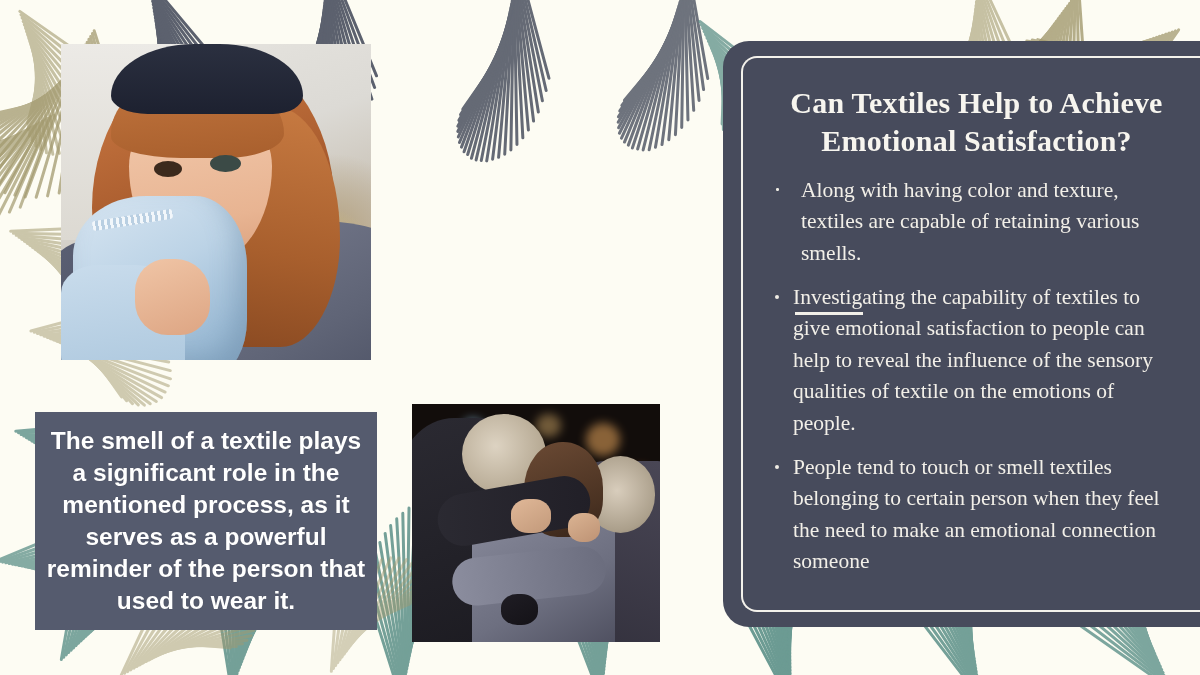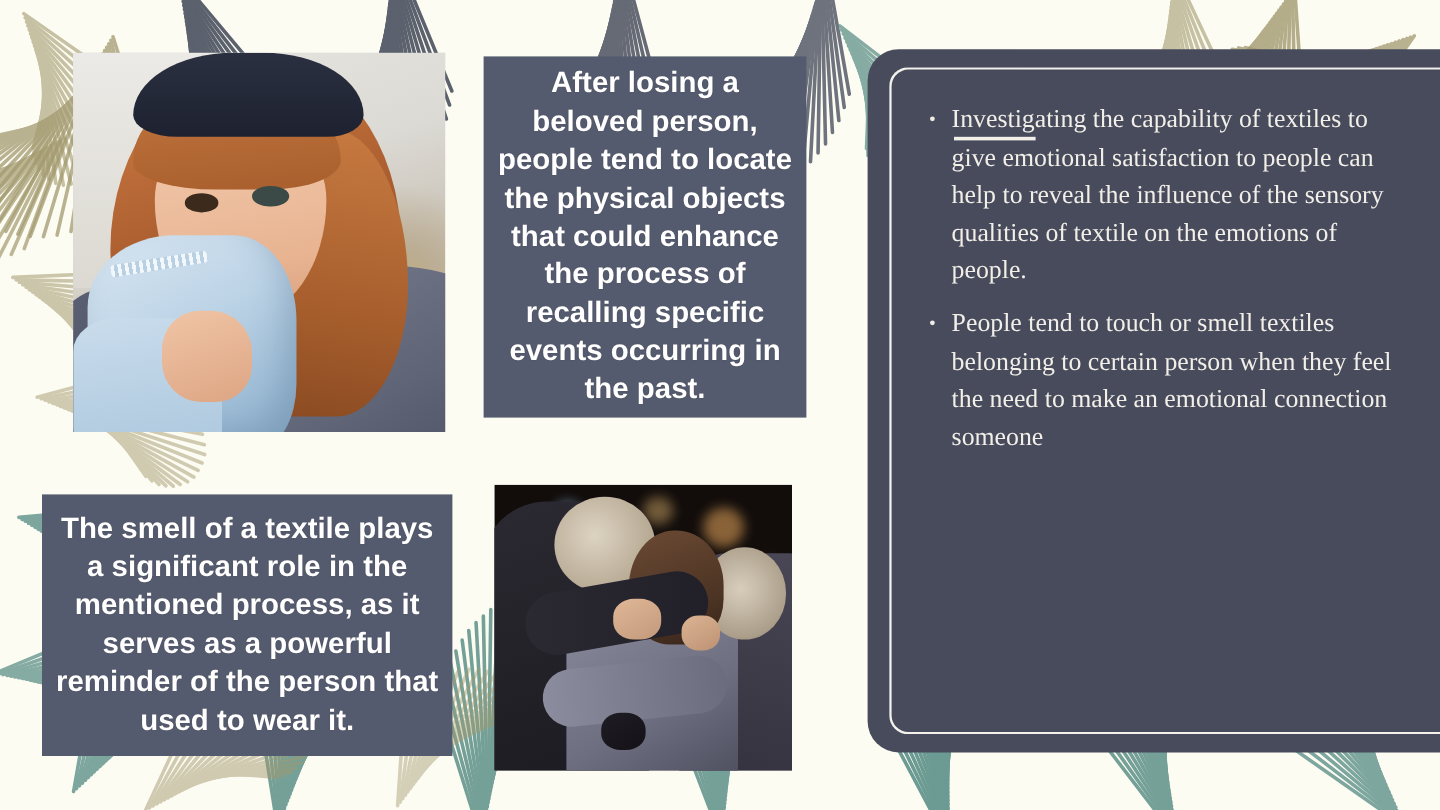--- a/index.html
+++ b/index.html
@@ -815,23 +815,20 @@
       <div class="w-band"></div>
       <div class="w-eyeL"></div>
         <div class="w-eyeR"></div>
       <div class="w-cloth"></div>
         <div class="w-cloth2"></div>
       <div class="w-trim"></div>
         <div class="w-hand"></div>
     </div>
   </div>
 
-  <div class="slate" id="quote-top" style="left:403px;top:47px;width:269px;height:301px;">
-    <p>After losing a beloved person, people tend to locate the physical objects that could enhance the process of recalling specific events occurring in the past.</p>
-  </div>
 
   <div class="slate" id="quote-bottom" style="left:35px;top:412px;width:342px;height:218px;">
     <p>The smell of a textile plays a significant role in the mentioned process, as it serves as a powerful reminder of the person that used to wear it.</p>
   </div>
 
   <div class="photo" id="photo-hug" style="left:412px;top:404px;width:248px;height:238px;">
     <div class="scene">
       <div class="h-bg"></div>
       <div class="h-bokeh" style="left:4%;top:12%;width:13%;height:13%;background:#ffd89a;opacity:.55;"></div>
       <div class="h-bokeh" style="left:20%;top:6%;width:9%;height:9%;background:#9fd8ff;opacity:.5;"></div>
@@ -848,21 +845,26 @@
       <div class="h-armA"></div>
         <div class="h-armB"></div>
       <div class="h-handA"></div>
         <div class="h-handB"></div>
         <div class="h-handC"></div>
     </div>
   </div>
 
   <div class="panel" id="right-panel" style="left:723px;top:41px;width:477px;height:586px;">
     <div class="panel-inner">
+      <h1 class="panel-title">Can Textiles Help to Achieve Emotional Satisfaction?</h1>
       <ul class="bullets" id="bullet-list">
+        <li class="small-dot">
+          <span class="dot"></span>
+          <span> Along with having color and texture, textiles are capable of retaining various smells.</span>
+        </li>
         <li>
           <span class="dot"></span>
           <span class="strike-artifact"></span>
           <span>Investigating the capability of textiles to give emotional satisfaction to people can help to reveal the influence of the sensory qualities of textile on the emotions of people.</span>
         </li>
         <li>
           <span class="dot"></span>
           <span>People tend to touch or smell textiles belonging to certain person when they feel the need to make an emotional connection someone</span>
         </li>
       </ul>

